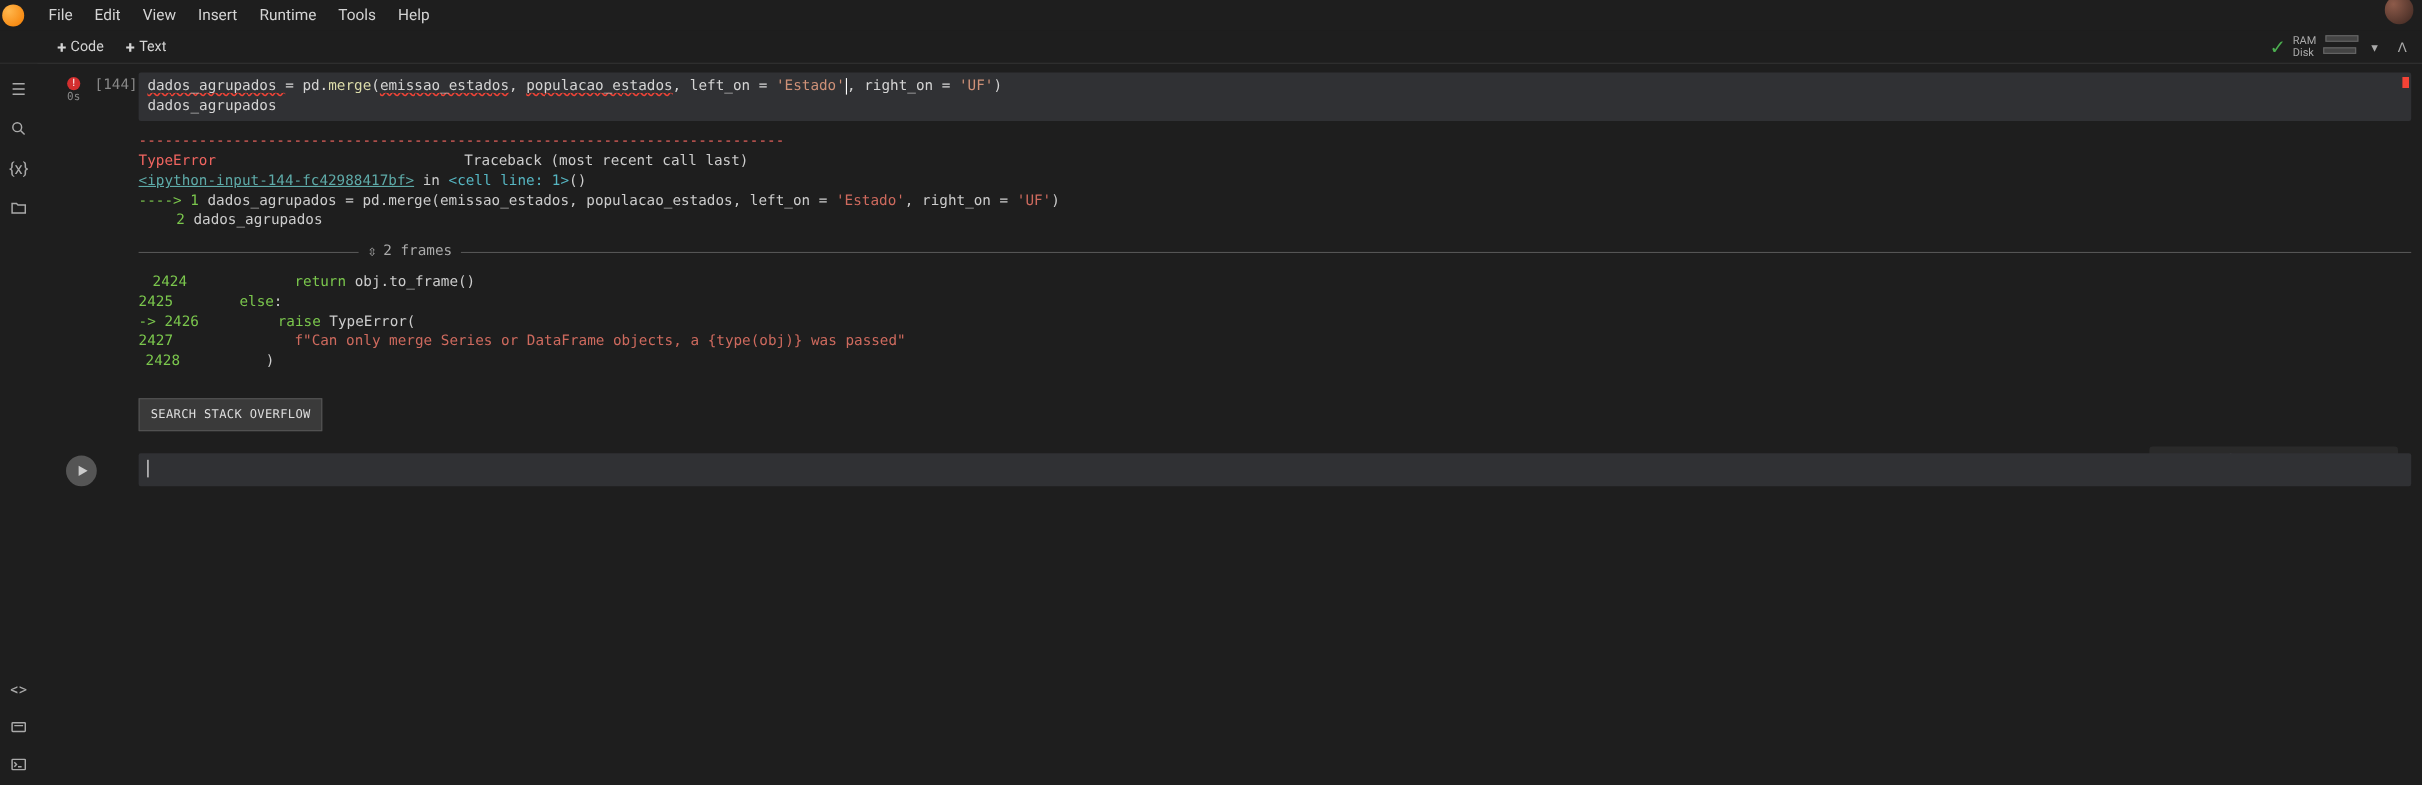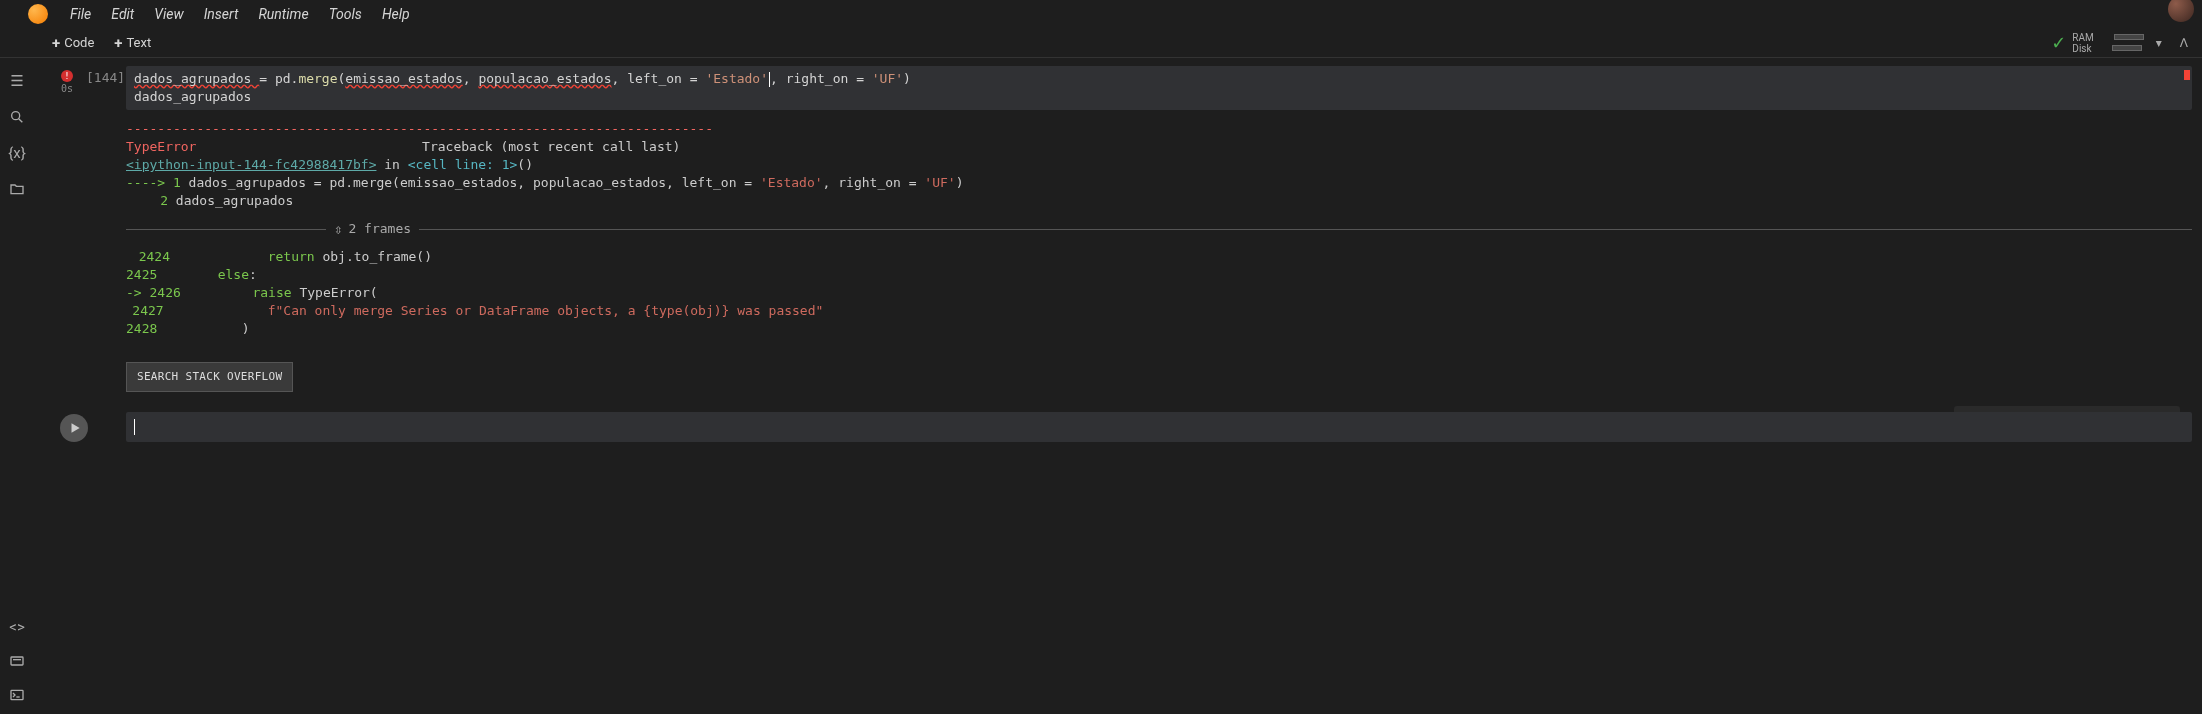--- a/index.html
+++ b/index.html
@@ -11,23 +11,22 @@
       overflow: hidden;
       width: 2202px;
       height: 714px;
       position: relative;
     }
     .top-menu {
       display: flex;
       align-items: center;
       height: 28px;
       background: #1e1e1e;
-      padding: 0 28px;
+      padding: 0 2px;
       color: #d4d4d4;
-      font-style: italic;
     }
     .top-menu .logo {
       width: 20px; height: 20px;
       margin-right: 12px;
       background: radial-gradient(circle at 30% 30%, #ffb74d, #f57c00);
       border-radius: 50%;
     }
     .menu-item {
       padding: 4px 10px;
       cursor: pointer;
@@ -59,21 +58,21 @@
       gap: 6px;
     }
     .check-icon { color: #4caf50; font-size: 18px; }
     .ramdisk {
       display: flex;
       flex-direction: column;
       font-size: 10px;
       line-height: 11px;
       color: #aaa;
     }
-    .ramdisk-row { display:flex; align-items:center; gap:20px;}
+    .ramdisk-row { display:flex; gap:8px;}
     .usage-bar {
       width: 30px; height: 6px;
       background: #444;
       border: 1px solid #666;
     }
     .drop-tr, .up-tr {
       color: #aaa;
       font-size: 12px;
       padding: 2px 6px;
       cursor: pointer;
@@ -400,26 +399,26 @@
           <span style="display:inline-block; width:44px; text-align:left;" class="tb-num-green">2425</span>
           <span style="display:inline-block; width:32px;"></span>
           <span class="tb-kw-green">else</span><span>:</span>
         </div>
         <div>
           <span class="tb-num-green">-&gt; </span><span class="tb-num-green">2426</span>
           <span style="display:inline-block; width:56px;"></span>
           <span class="tb-kw-green">raise</span><span> TypeError(</span>
         </div>
         <div>
-          <span style="display:inline-block; width:44px; text-align:center;" class="tb-num-green">2427</span>
+          <span style="display:inline-block; width:44px; text-align:left;" class="tb-num-green">2427</span>
           <span style="display:inline-block; width:82px;"></span>
           <span class="tb-str">f"Can only merge Series or DataFrame objects, a {type(obj)} was passed"</span>
         </div>
         <div>
-          <span style="display:inline-block; width:44px; text-align:left;" class="tb-num-green">2428</span>
+          <span style="display:inline-block; width:44px; text-align:center;" class="tb-num-green">2428</span>
           <span style="display:inline-block; width:56px;"></span>
           <span>)</span>
         </div>
         
         <div style="height:14px;"></div>
         
         <div class="search-so">SEARCH STACK OVERFLOW</div>
       </div>
     </div>
 

